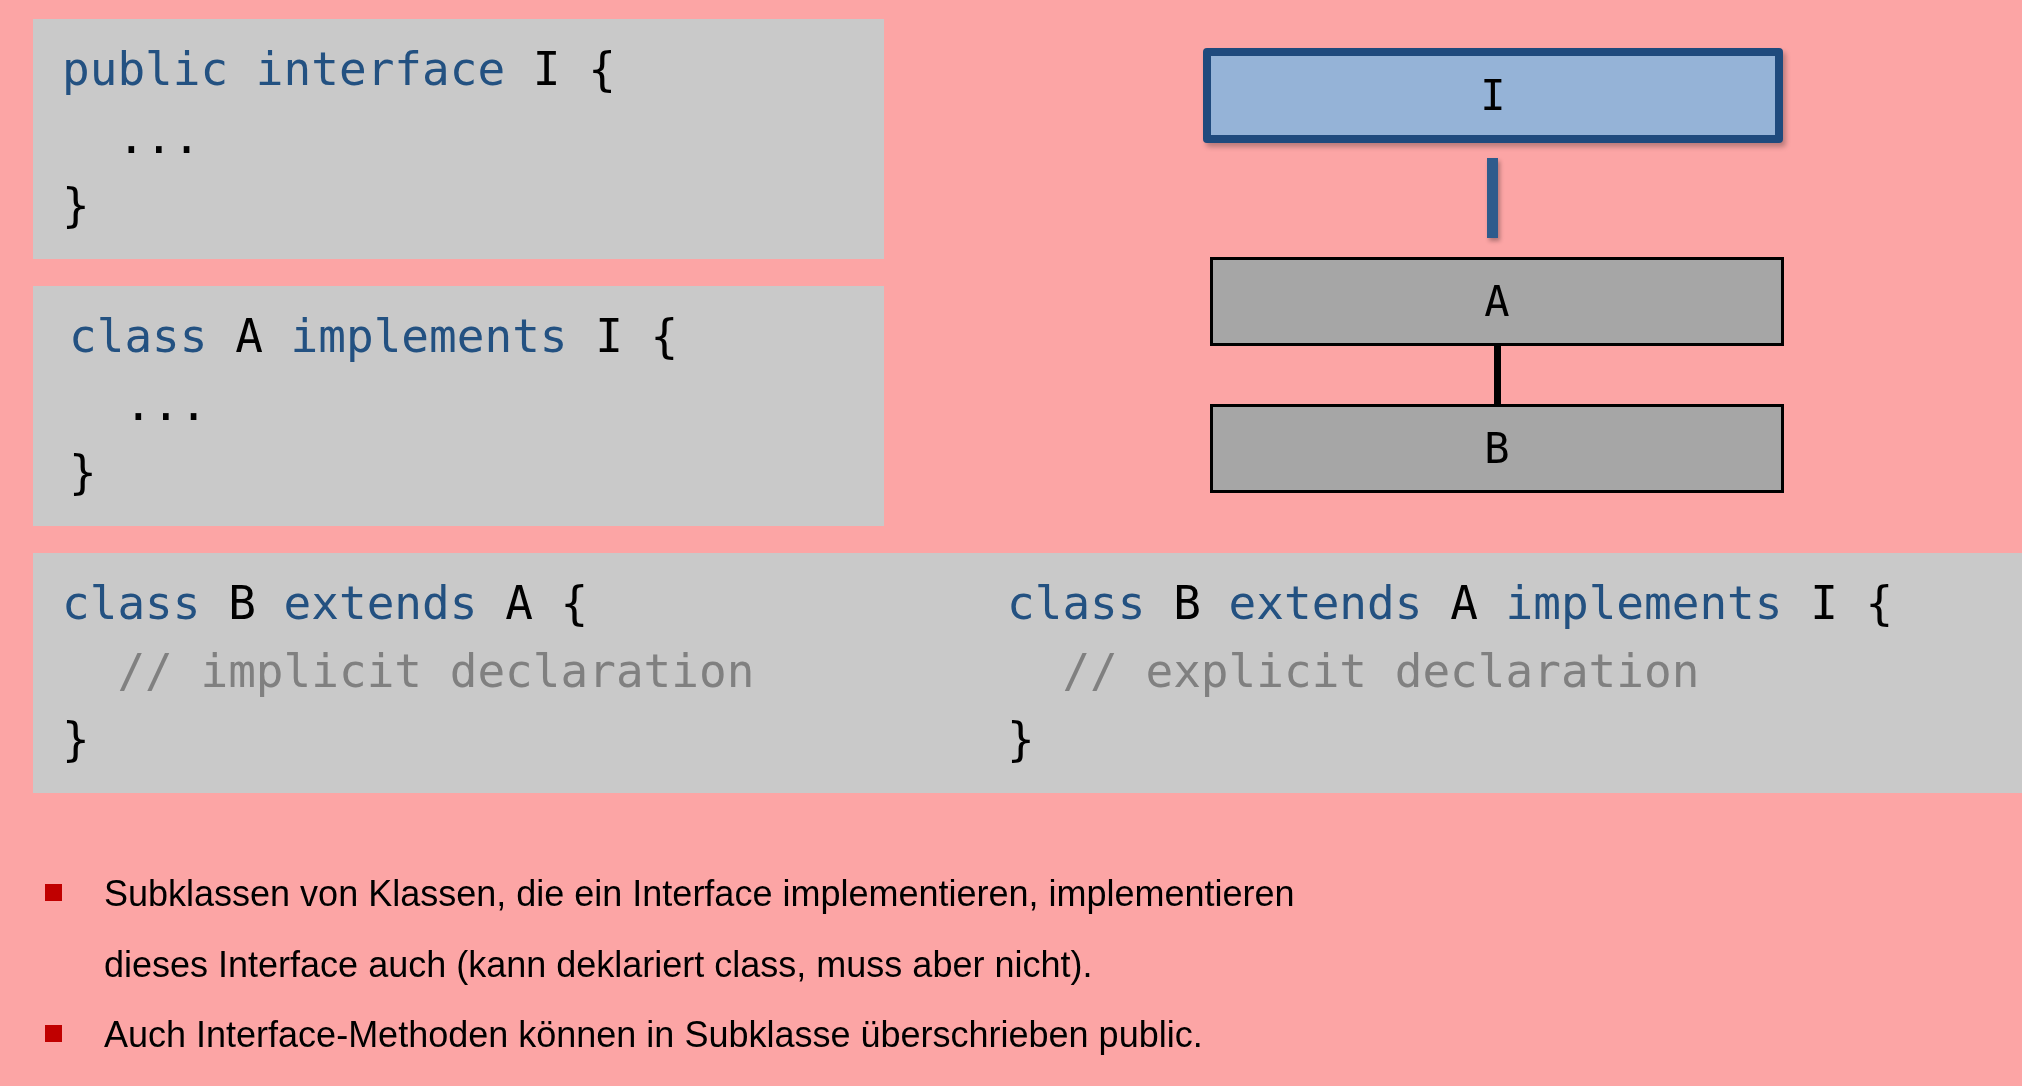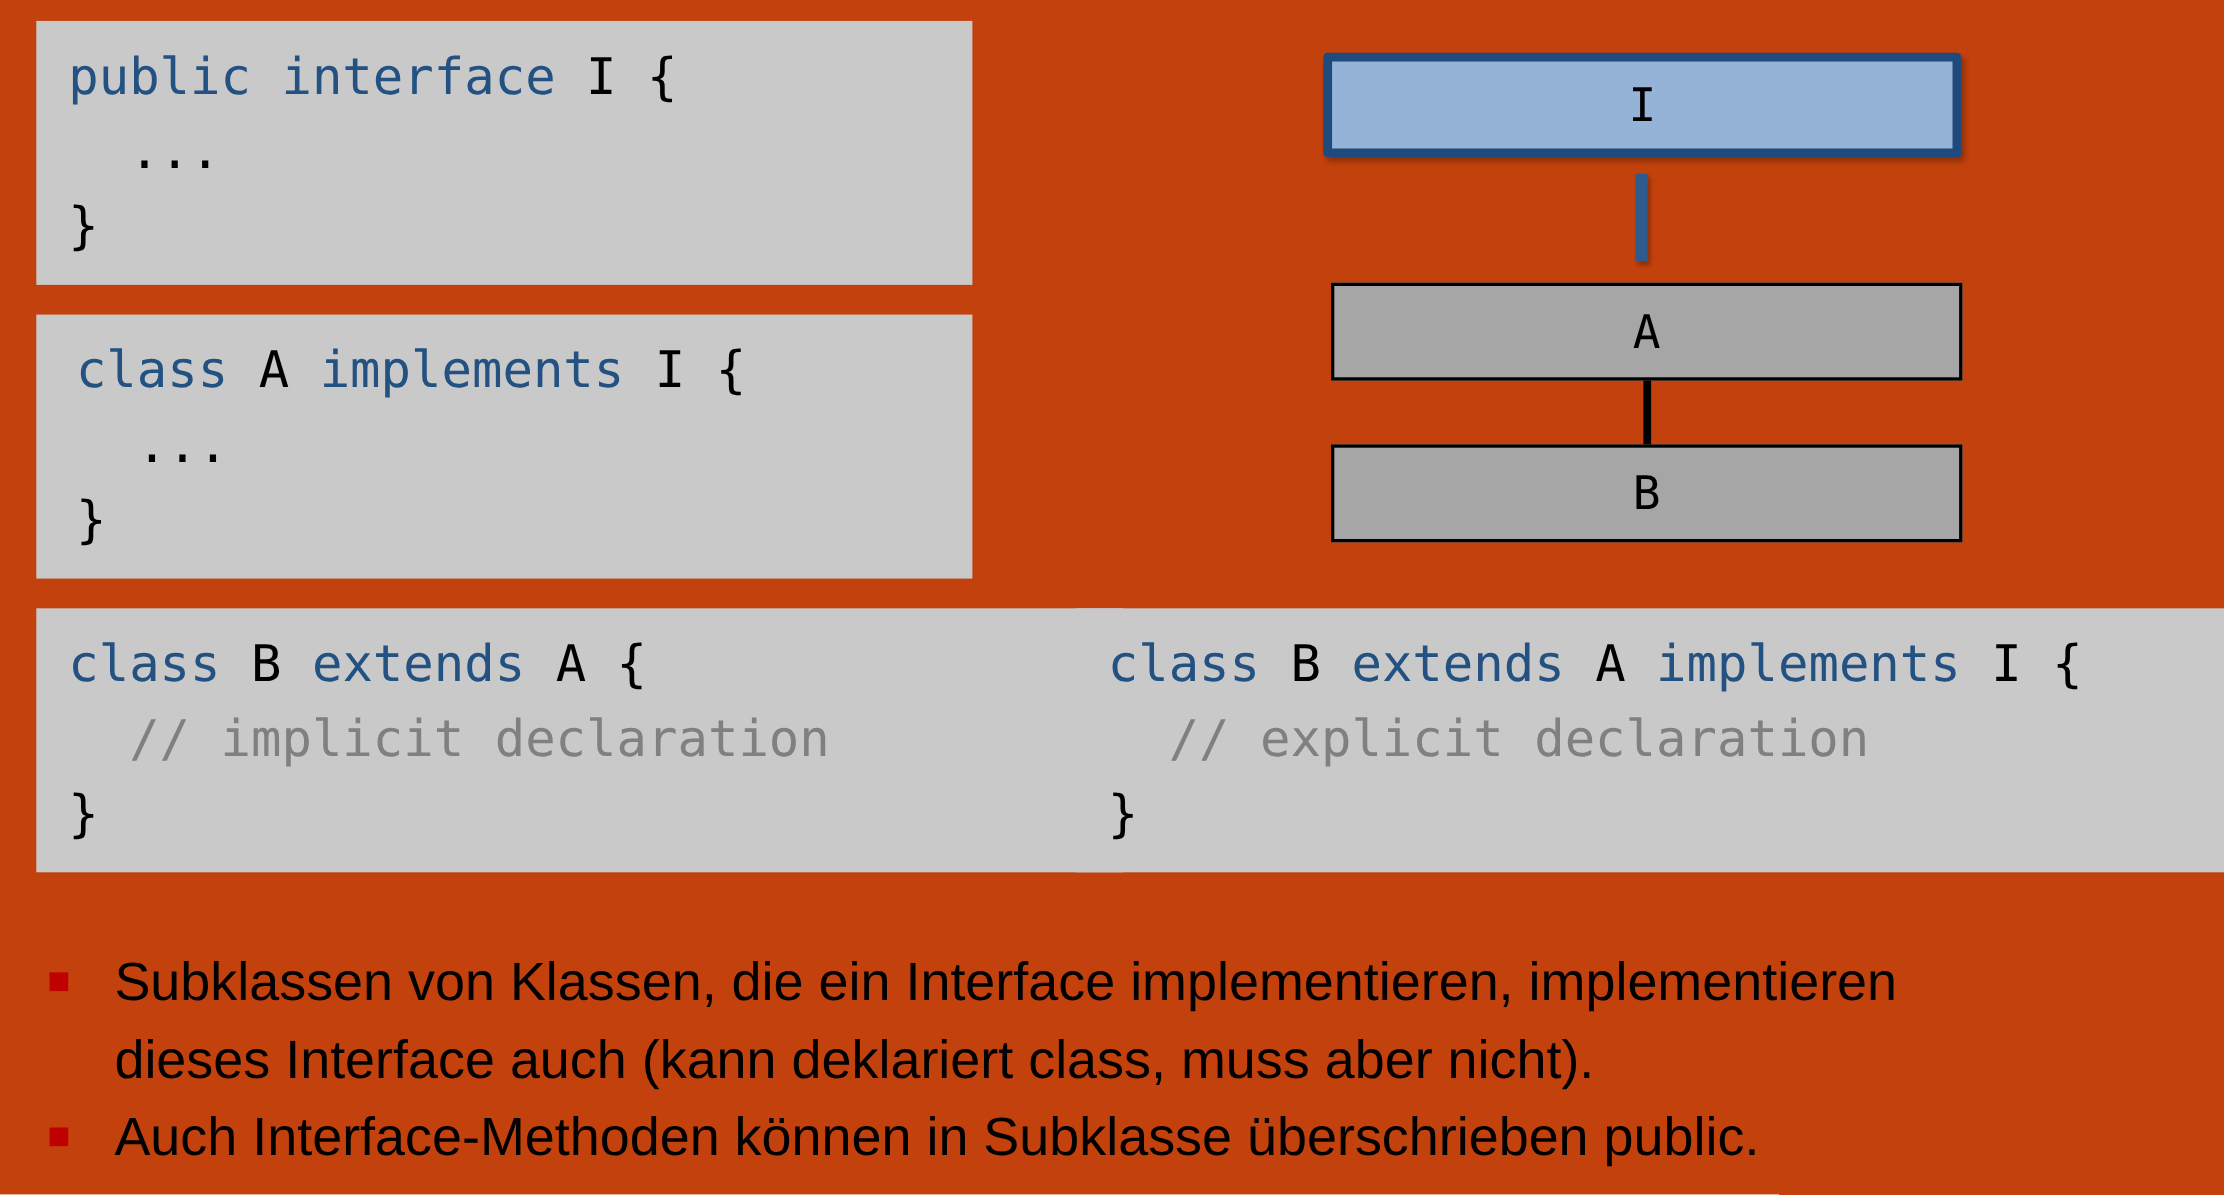--- a/index.html
+++ b/index.html
@@ -1,20 +1,20 @@
 <!DOCTYPE html>
 <html><head>
 <meta charset="utf-8">
 <style>
   html, body { margin: 0; padding: 0; background: #ffffff; }
   .slide {
     position: relative;
     width: 2022px;
     height: 1086px;
-    background: #c2410c;
+    background: #fca5a5;
     overflow: hidden;
     font-family: "Liberation Sans", sans-serif;
   }
 
   
   .codebox {
     position: absolute;
     background: #c9c9c9;
     box-sizing: border-box;
     padding: 16px 0 0 29px;
@@ -61,21 +61,21 @@
   
   .bullet-square {
     position: absolute;
     width: 17px;
     height: 17px;
     background: #c00000;
   }
   .bullet-text {
     position: absolute;
     font-family: "Liberation Sans", sans-serif;
-    font-size: 49px;
+    font-size: 36px;
     line-height: 71px;
     color: #000000;
     white-space: nowrap;
   }
 </style>
 </head>
 <body>
 
 <div class="slide">
 

